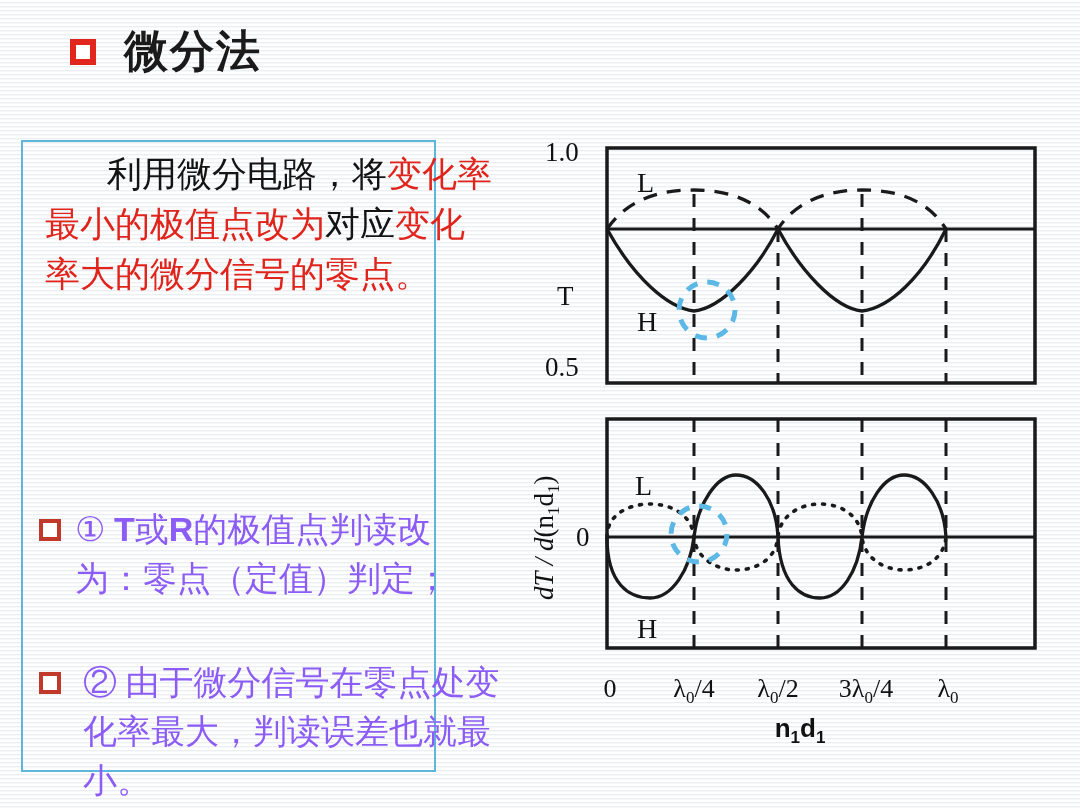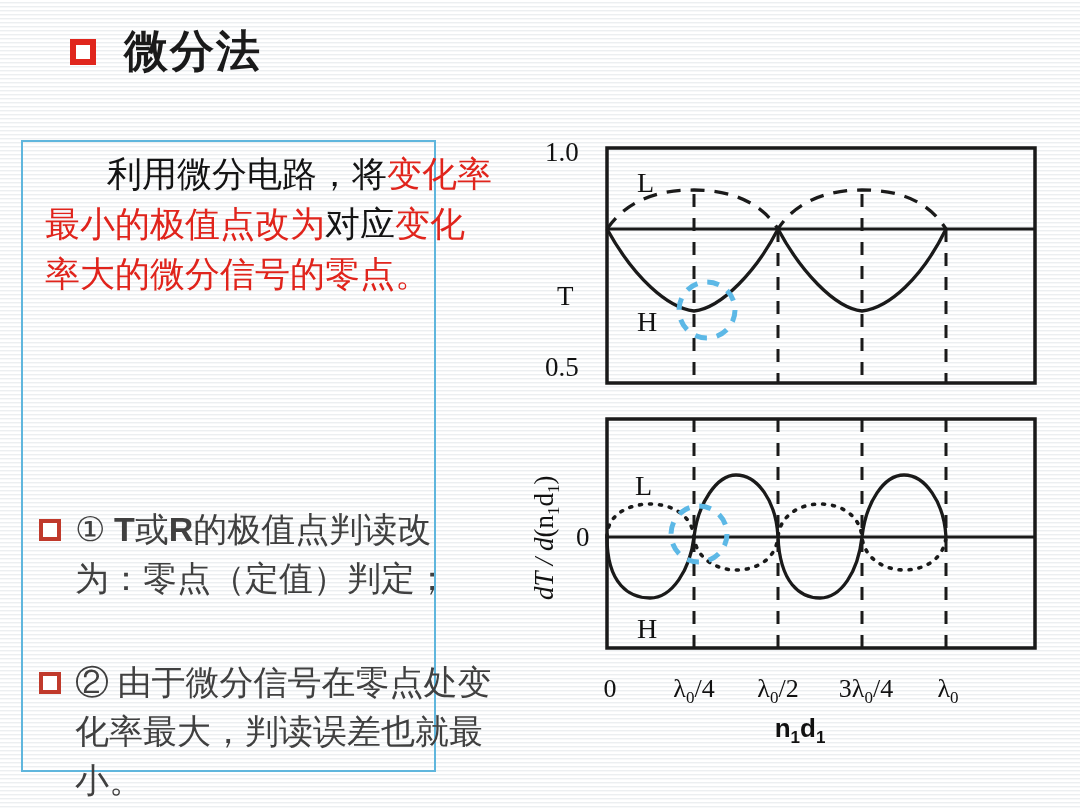--- a/index.html
+++ b/index.html
@@ -47,25 +47,25 @@
   .blk{color:#141414;}
 
   .bullet-item{
     position:absolute;left:16px;width:470px;display:flex;align-items:flex-start;
   }
   .b-square{
     flex:0 0 auto;width:22px;height:22px;border:4px solid #c0392b;background:#fff;
     box-sizing:border-box;margin-top:14px;margin-right:14px;
   }
   .b-text{
-    font-size:34px;line-height:49px;color:#404040;font-weight:500;width:418px;
+    font-size:34px;line-height:49px;color:#8b5cf6;font-weight:500;width:418px;
   }
   .b-text b{font-family:"Liberation Sans", sans-serif;font-weight:700;}
   #item1{top:363px;}
-  #item2{top:516px;}
+  #item2{top:516px;gap:8px;}
 
   
   .chart-svg{position:absolute;left:0;top:0;}
   .axis-lab{
     font-family:"Liberation Serif", serif;font-size:27px;fill:#111;
   }
   .axis-lab-it{
     font-family:"Liberation Serif", serif;font-size:27px;fill:#111;font-style:italic;
   }
   .curve-lab{font-family:"Liberation Serif", serif;font-size:28px;fill:#111;}

